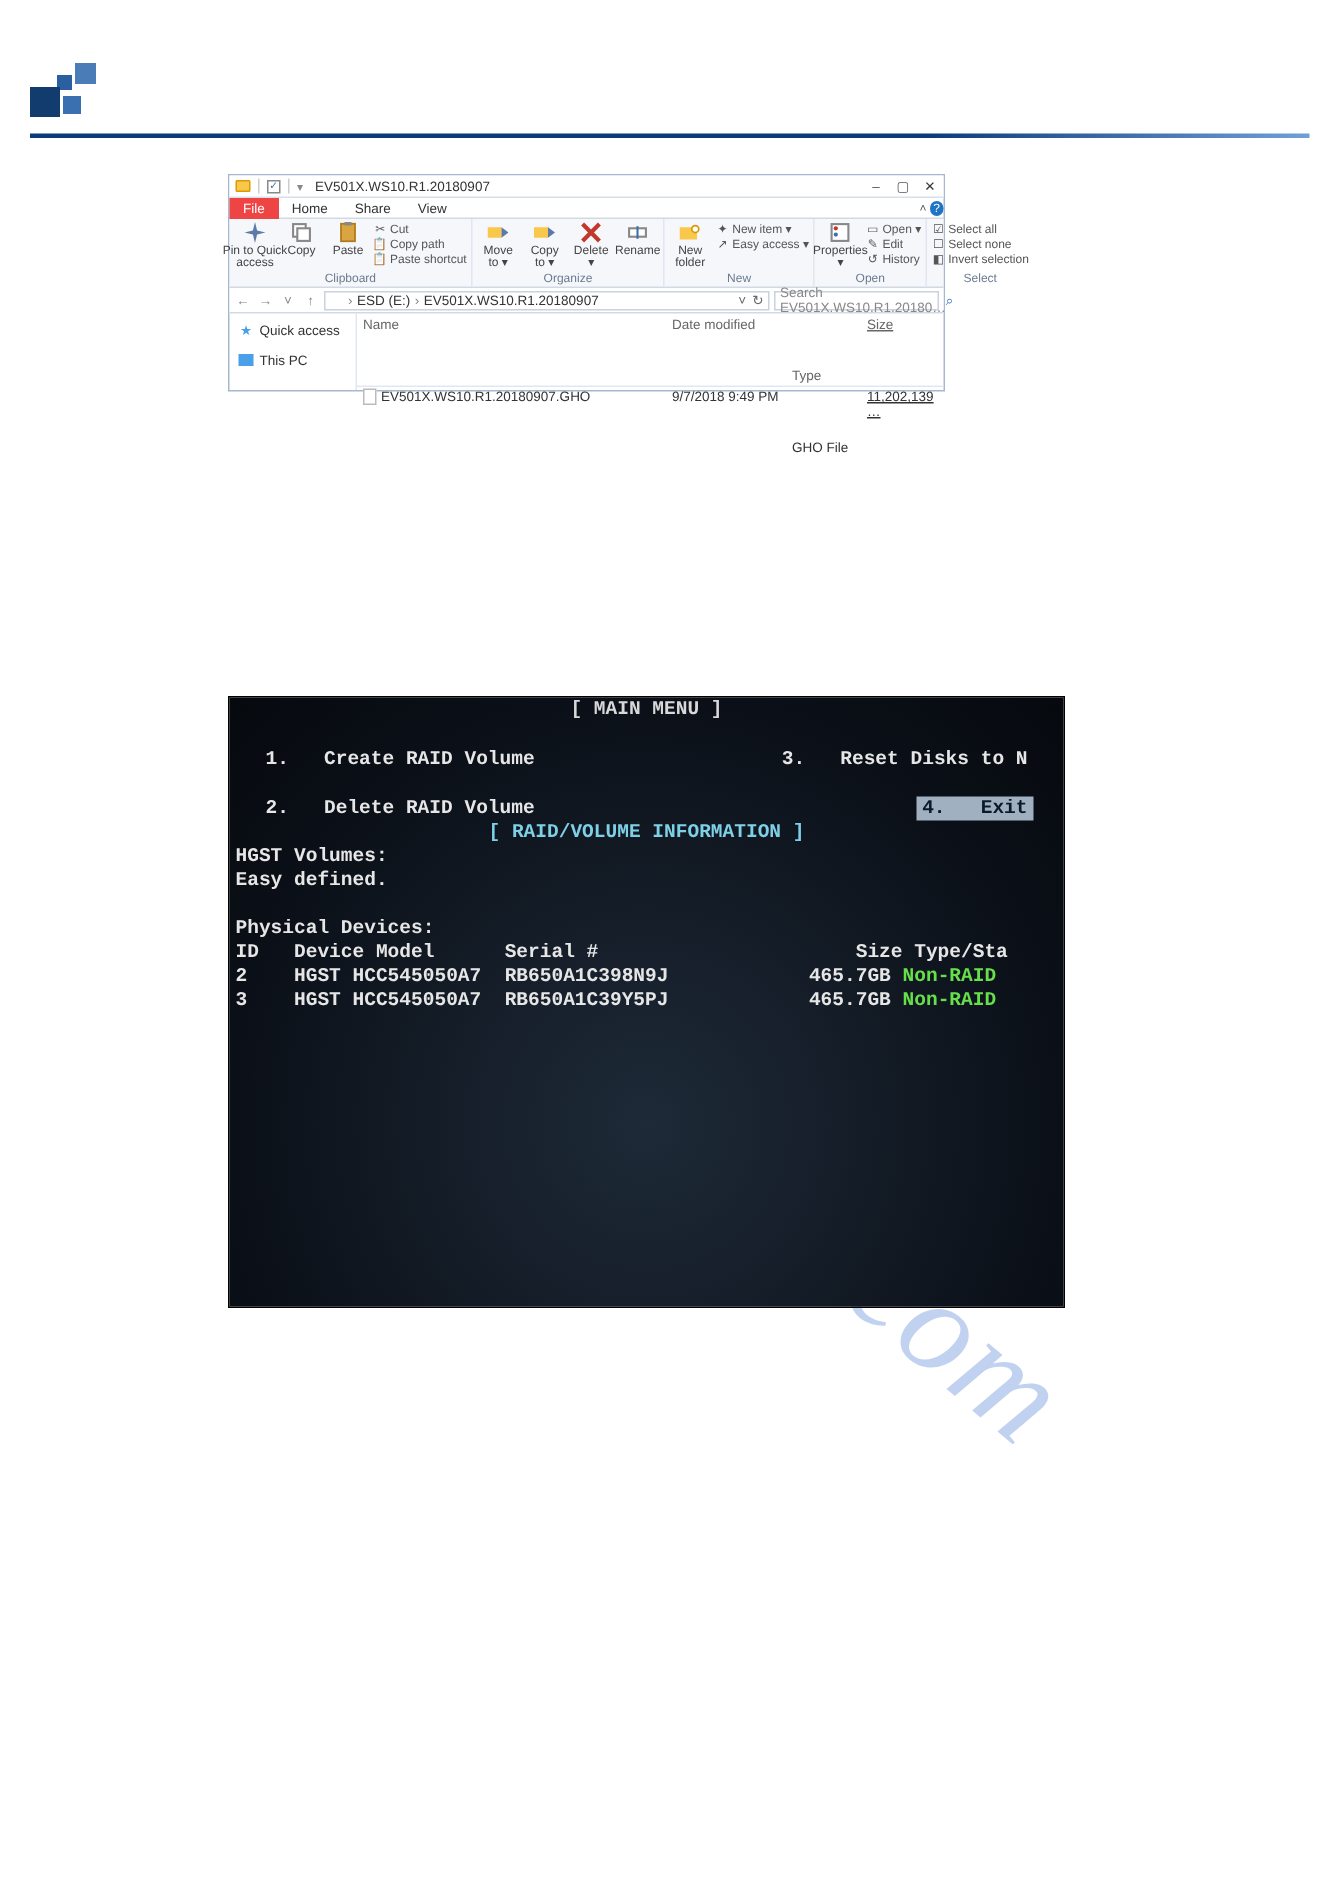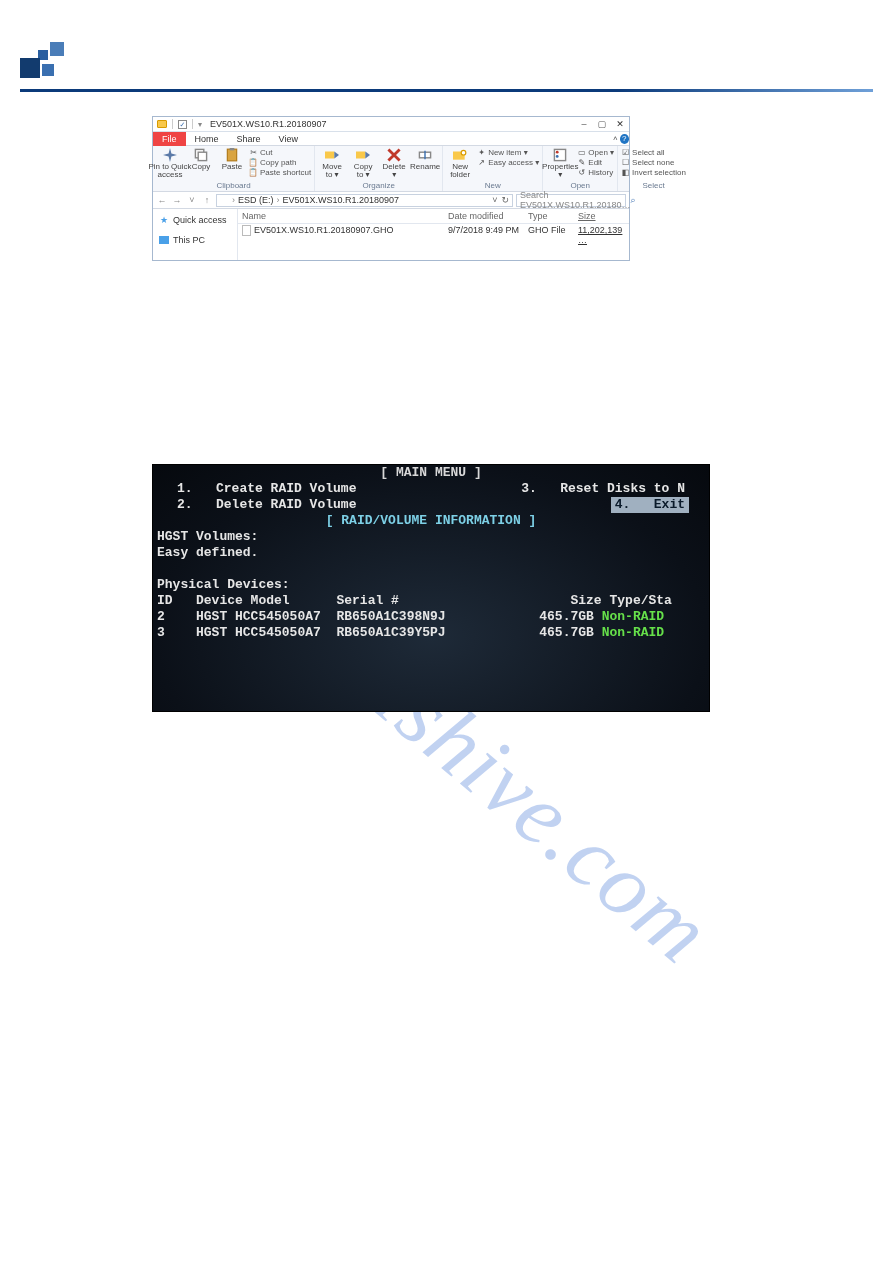--- a/index.html
+++ b/index.html
@@ -122,44 +122,44 @@
   .sidebar { width:85px; border-right:1px solid #e2e7ef; padding:4px 0; }
   .side-item { display:flex; align-items:center; gap:4px; padding:2px 6px; color:#333; }
   .qa-star { width:10px; height:10px; display:flex; align-items:center; justify-content:center; color:#4aa0e8; }
   .pc-mon { width:10px; height:8px; background:#4aa0e8; }
 
   .filelist { flex:1; display:flex; flex-direction:column; font-size:9px; }
   .col-headers { display:flex; border-bottom:1px solid #e2e7ef; color:#666; padding:1px 0; }
   .col-headers div, .file-row div { padding:1px 4px; }
   .c-name { flex:1.5; }
   .c-date { width:80px; }
-  .c-type { width:50px; }
+  .c-type { width:50px;margin-top:34px; }
   .c-size { width:55px;text-decoration:underline; }
   .file-row { display:flex; color:#333; }
   .file-row .ficon { width:9px; height:11px; border:1px solid #bbb; background:#fff; margin-right:3px; display:inline-block; vertical-align:middle; }
 
   
   .bios {
     position:absolute;
     left:152px; top:464px;
-    width:558px; height:248px;
+    width:558px; height:408px;
     background: radial-gradient(ellipse at 50% 70%, #1e2a38 0%, #0b1018 70%, #06090e 100%);
     border:1px solid #000;
     font-family: "Courier New", monospace;
     font-size:13px;
     color:#e6e6e6;
     font-weight:bold;
     overflow:hidden;
   }
   .bios .row { white-space:pre; line-height:16px; padding:0 4px; }
   .bios .hdr { text-align:center; color:#d8d8d8; }
   .bios .cyan { color:#7dd0e6; }
   .bios .green { color:#66e04a; }
   .bios .highlight { background:#a0b0c0; color:#0a1a2a; }
-  .bios .menu { display:flex; justify-content:space-between; padding:0 20px; }
+  .bios .menu { display:flex; justify-content:space-between; padding:0 20px;margin-top:17px; }
 
   
   .svg-icon { width:100%; height:100%; }
 
 </style>
 </head>
 <body>
 
 <div class="watermark">manualshive.com</div>
 

